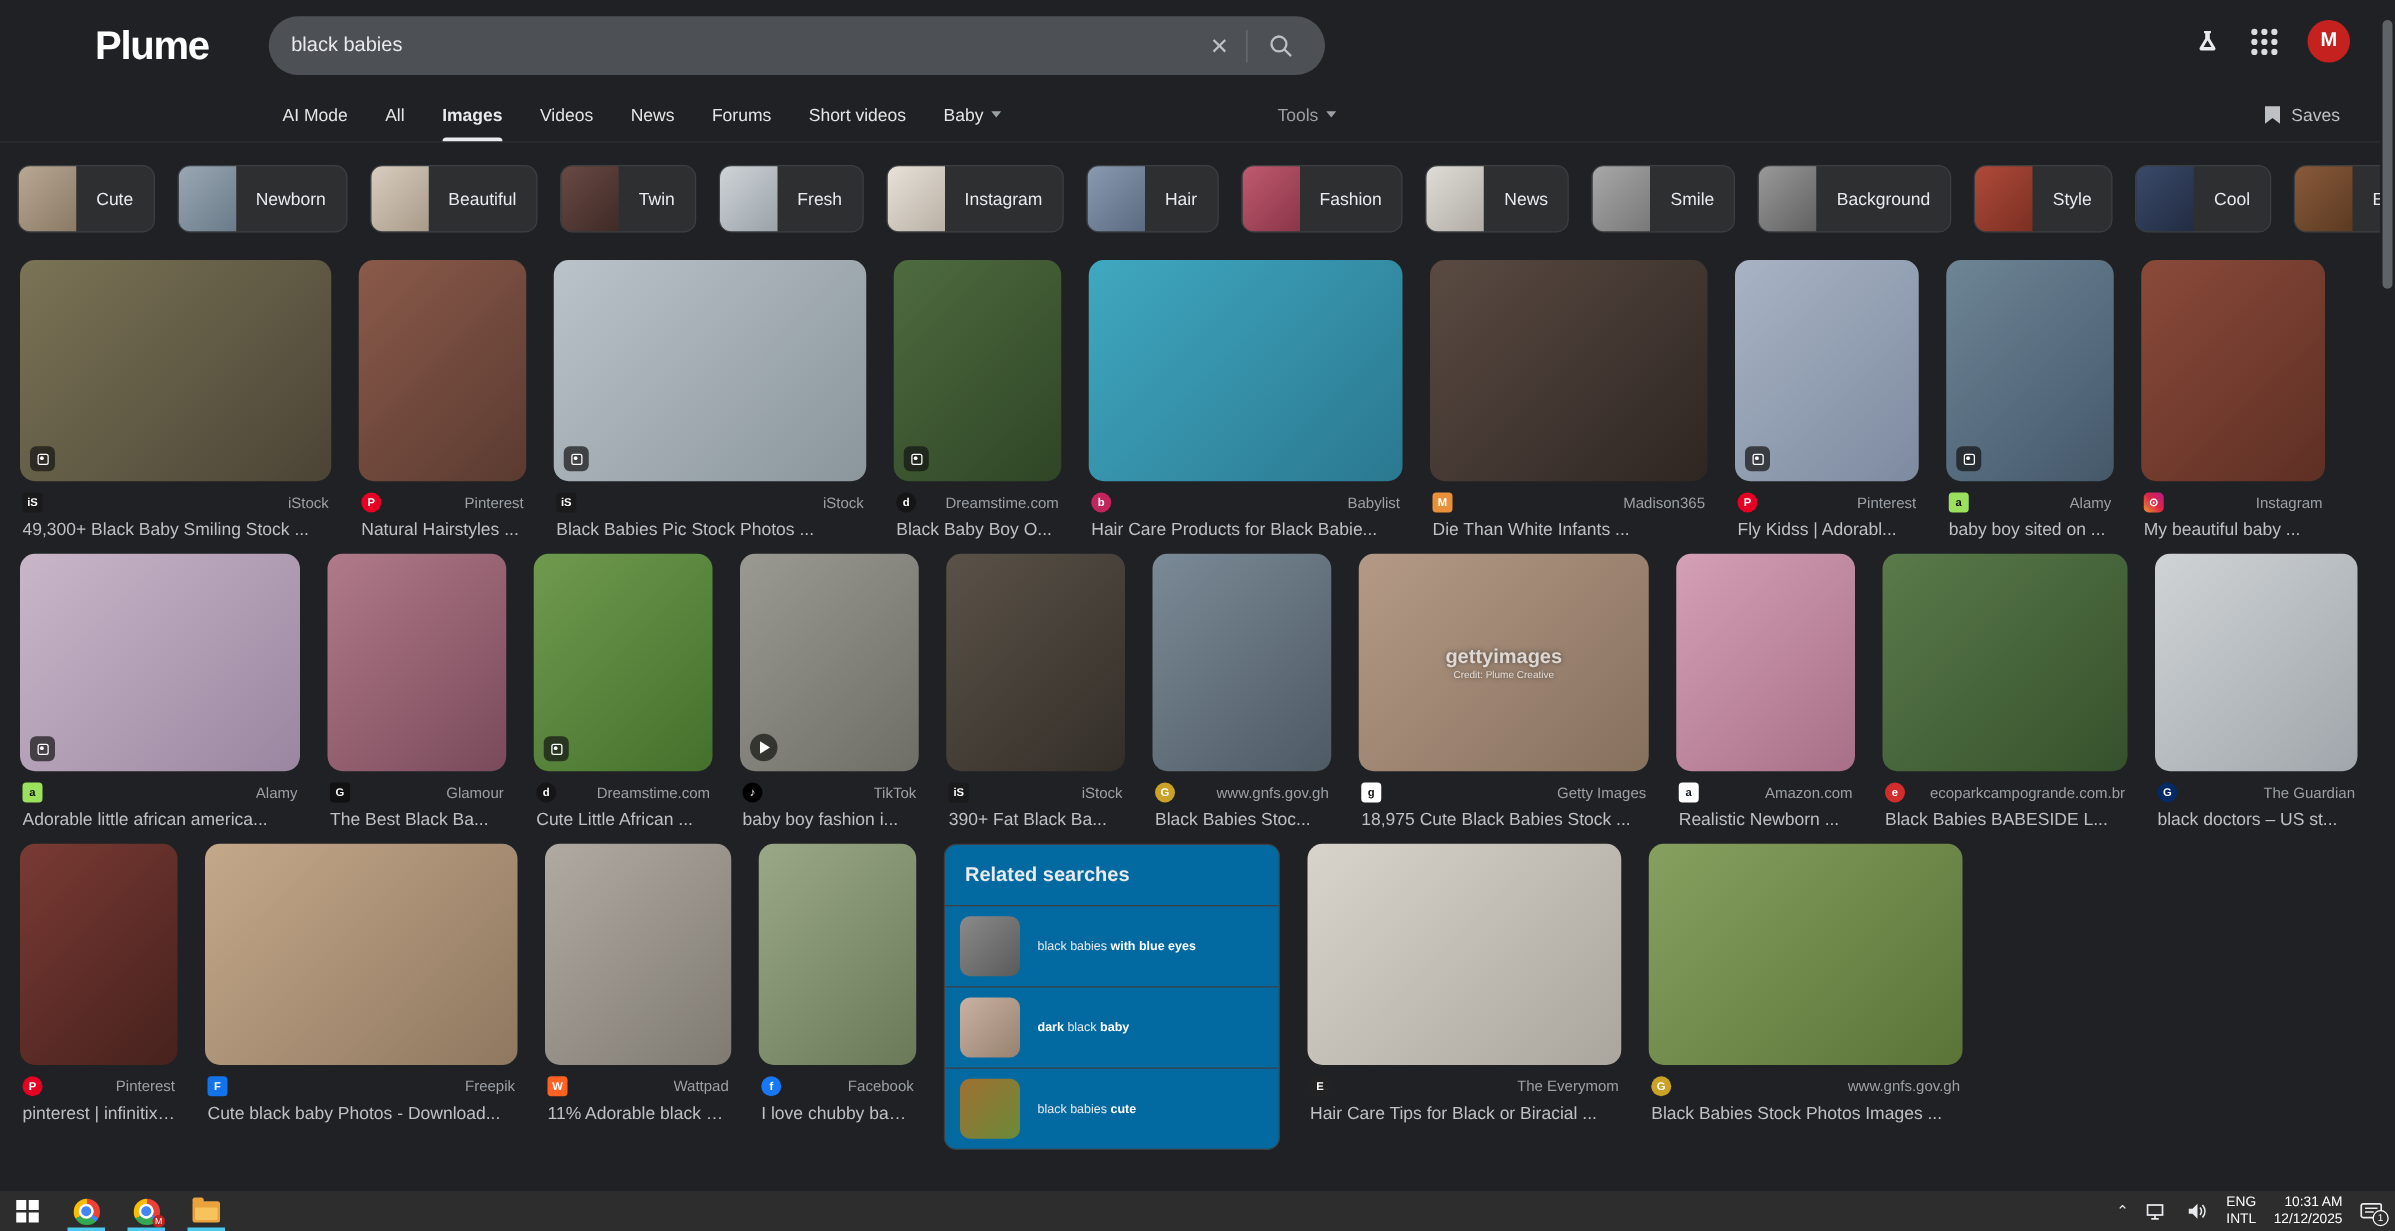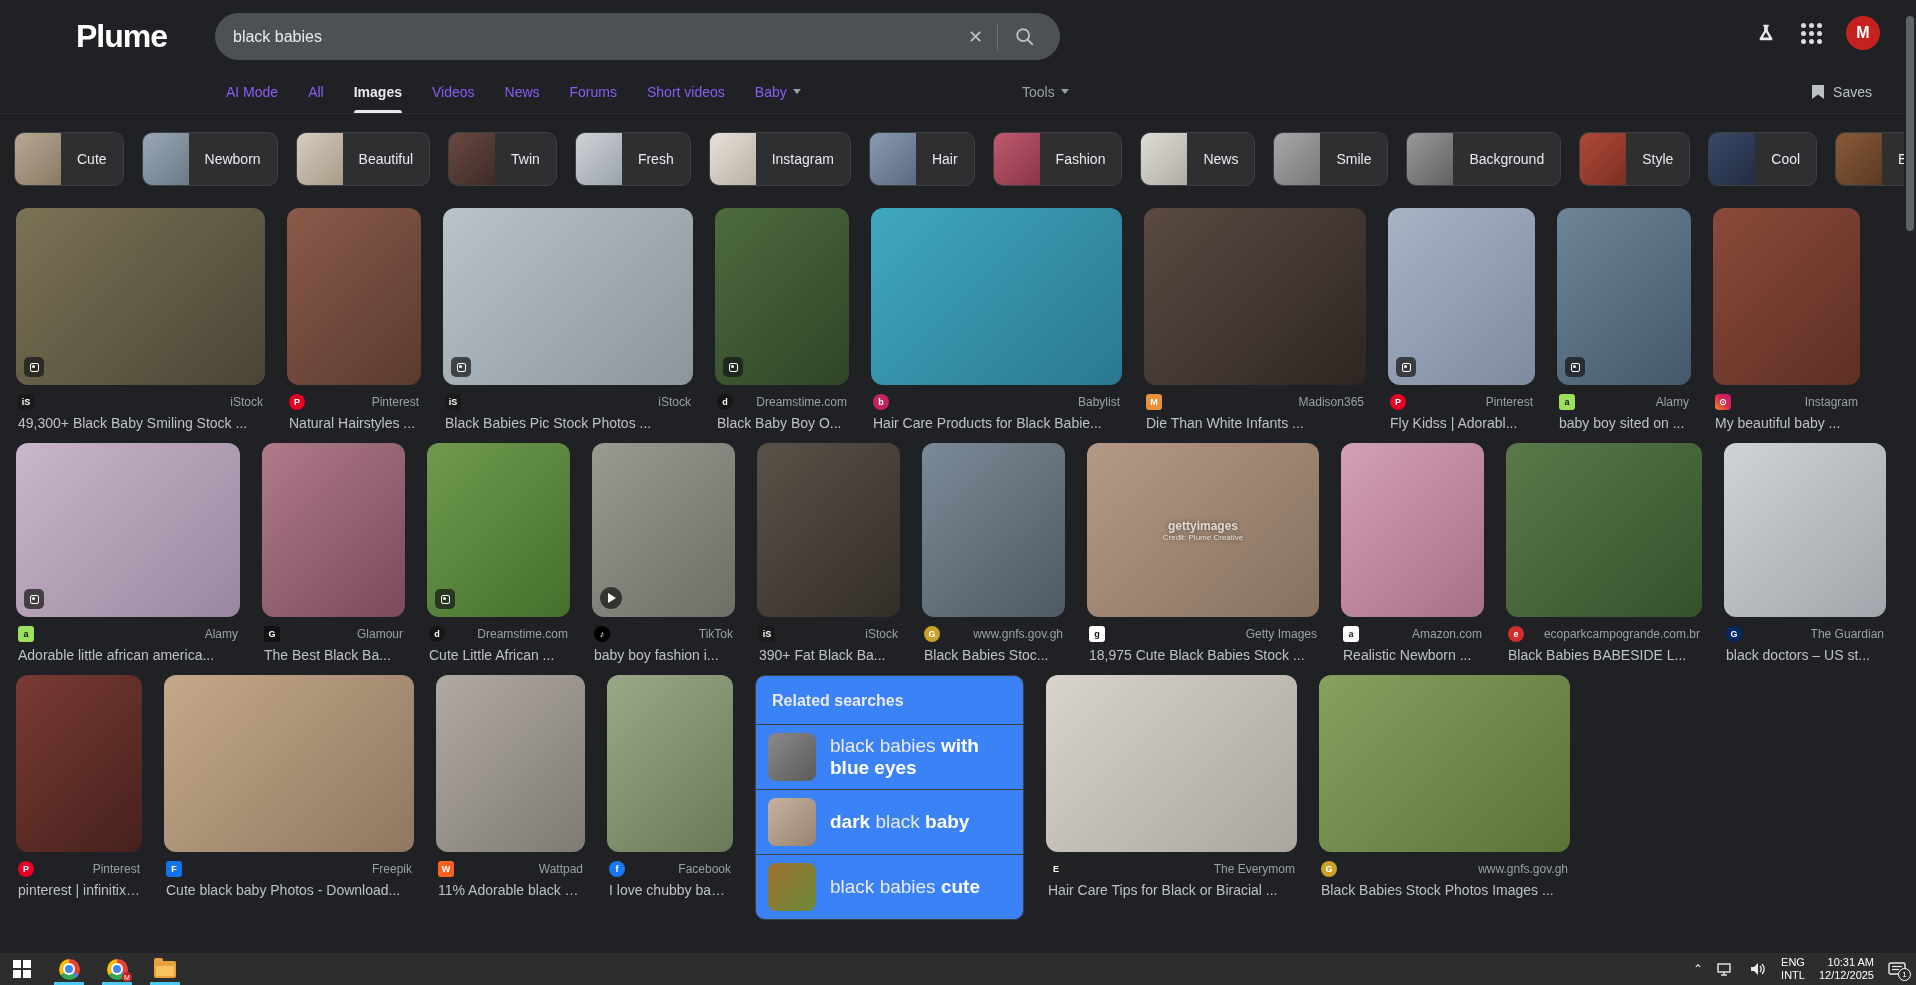--- a/index.html
+++ b/index.html
@@ -20,21 +20,21 @@
   .hdr-icons { position:absolute; right:36px; top:16px; display:flex; align-items:center; gap:24px; }
   .flask svg { display:block; }
   .apps { display:grid; grid-template-columns:repeat(3,5px); grid-template-rows:repeat(3,5px); gap:3px; }
   .apps i { width:5px; height:5px; border-radius:50%; background:#dadce0; }
   .avatar { width:34px; height:34px; border-radius:50%; background:#c5221f; color:#fff;
     display:flex; align-items:center; justify-content:center; font-size:16px; font-weight:bold; }
 
   
   .tabsbar { position:relative; height:44px; border-bottom:1px solid #2d2f31; }
   .tabs { position:absolute; left:226px; top:0; display:flex; gap:30px; height:100%; align-items:center; }
-  .tab { color:#8b5cf6; font-size:14px; cursor:pointer; position:relative; height:100%;
+  .tab { color:#e5e5e5; font-size:14px; cursor:pointer; position:relative; height:100%;
     display:flex; align-items:center; gap:6px; }
   .tab.active { color:#e8eaed; font-weight:bold; }
   .tab.active::after { content:""; position:absolute; left:0; right:0; bottom:0; height:3px;
     background:#e8eaed; border-radius:3px 3px 0 0; }
   .caret { width:0; height:0; border-left:4px solid transparent; border-right:4px solid transparent;
     border-top:5px solid #9aa0a6; display:inline-block; }
   .tools { position:absolute; left:1022px; top:0; height:100%; display:flex; align-items:center; gap:6px;
     color:#9aa0a6; font-size:14px; cursor:pointer; }
   .saves { position:absolute; right:44px; top:0; height:100%; display:flex; align-items:center; gap:8px;
     color:#bdc1c6; font-size:14px; cursor:pointer; }
@@ -55,38 +55,38 @@
     background:rgba(20,20,20,.7); border-radius:5px; display:flex; align-items:center; justify-content:center; }
   .badge i { width:9px; height:9px; border:1.5px solid #fff; border-radius:2px; display:block; position:relative; }
   .badge i::after { content:""; position:absolute; left:1px; top:1px; width:3px; height:3px;
     border-radius:50%; background:#fff; }
   .playbtn { position:absolute; left:8px; bottom:8px; width:22px; height:22px; border-radius:50%;
     background:rgba(0,0,0,.6); display:flex; align-items:center; justify-content:center; }
   .playbtn i { width:0; height:0; border-top:5px solid transparent; border-bottom:5px solid transparent;
     border-left:8px solid #fff; margin-left:2px; display:block; }
   .wm-center { position:absolute; inset:0; display:flex; flex-direction:column; align-items:center;
     justify-content:center; color:rgba(255,255,255,.75); text-shadow:0 0 4px rgba(0,0,0,.5); }
-  .wm-center .wm1 { font-size:12px; font-weight:bold; }
+  .wm-center .wm1 { font-size:16px; font-weight:bold; }
   .wm-center .wm2 { font-size:8px; }
   .wm-bottom { position:absolute; left:0; right:0; bottom:4px; text-align:center;
     color:rgba(255,255,255,.8); font-size:8px; text-shadow:0 0 3px #000; }
   .srcline { display:flex; align-items:center; gap:7px; margin:9px 2px 0;justify-content:space-between; }
   .fav { width:16px; height:16px; flex:0 0 auto; display:flex; align-items:center; justify-content:center;
     font-size:9px; font-weight:bold; overflow:hidden; }
   .srcname { color:#9aa0a6; font-size:12px; white-space:nowrap; overflow:hidden; text-overflow:ellipsis; }
   .ttl { color:#bdc1c6; font-size:14px; margin:5px 2px 0; white-space:nowrap; overflow:hidden;
     text-overflow:ellipsis; }
 
   
-  .related { flex:0 0 auto; width:269px; border:1px solid #3c4043; border-radius:10px; background:#3b82f6; }
+  .related { flex:0 0 auto; width:269px; border:1px solid #3c4043; border-radius:10px; background:#0369a1; }
   .rel-title { font-size:16px; font-weight:bold; color:#e8eaed; padding:16px 16px 14px; }
   .rel-item { display:flex; align-items:center; gap:14px; padding:8px 12px; border-top:1px solid #3c4043;
     cursor:pointer; }
   .rel-thumb { width:48px; height:48px; border-radius:8px; flex:0 0 auto; }
-  .rel-text { font-size:19px; color:#e8eaed; }
+  .rel-text { font-size:10px; color:#e8eaed;text-align:right; }
   .rel-text b { color:#fff; }
 
   
   .scrollbar { position:fixed; right:0; top:0; width:12px; height:953px; background:#202124; }
   .scroll-thumb { position:absolute; right:2px; top:16px; width:8px; height:215px;
     background:#5f6368; border-radius:4px; }
 
   
   .taskbar { position:fixed; left:0; bottom:0; width:1916px; height:32px; background:#2d2d2d;
     display:flex; align-items:center; }

